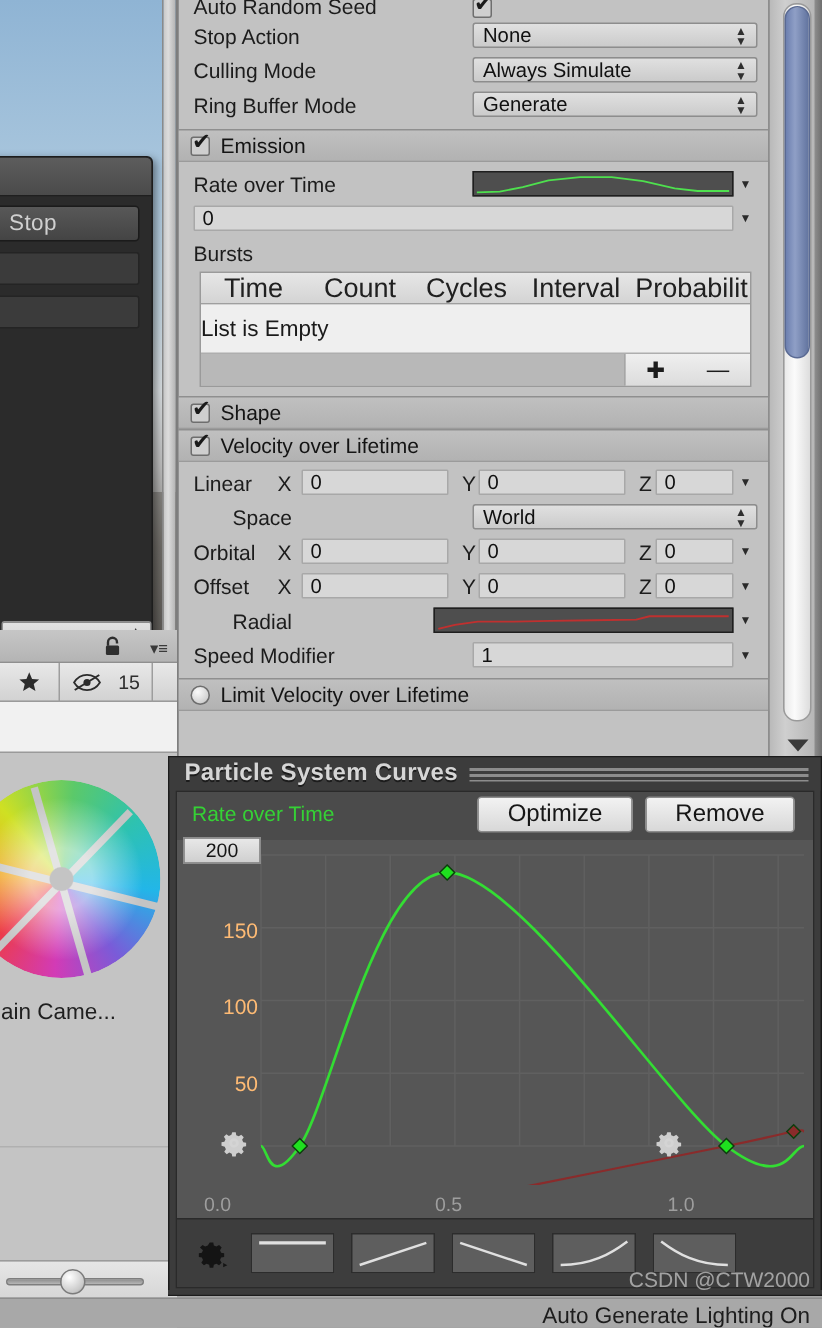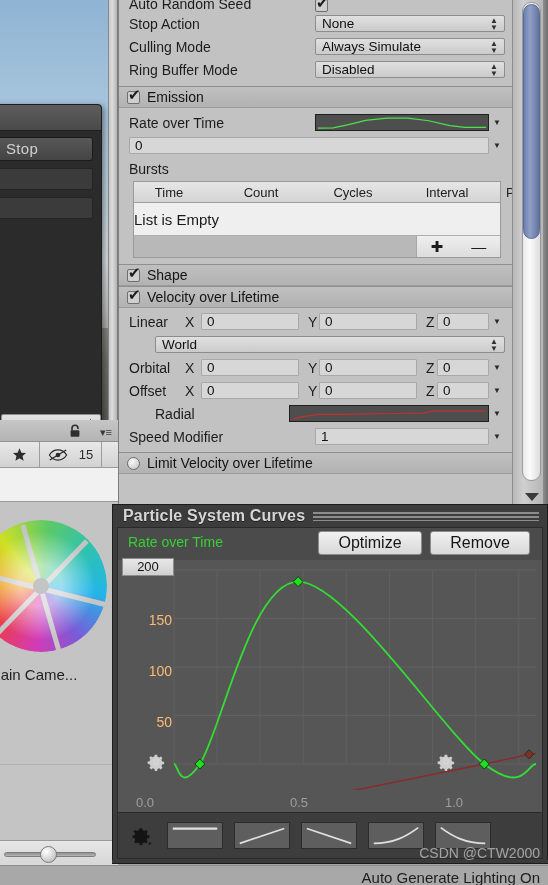--- a/index.html
+++ b/index.html
@@ -185,21 +185,21 @@
     position: relative; flex: 1 1 auto; height: 17px;
     background: #4e4e4e; border: 1px solid #1f1f1f; overflow: hidden;
   }
   .plain-label { font-size: 14px; color: #1c1c1c; padding: 4px 0 2px 10px; }
 
   
   .burst-box { margin: 2px 12px 0 14px; border: 1px solid #9a9a9a; background: #c9c9c9; }
   .burst-head {
     display: flex; height: 21px; align-items: center;
     background: linear-gradient(#e6e6e6,#d4d4d4); border-bottom: 1px solid #9f9f9f;
-    font-size: 13px; color: #202020; gap: 21px;
+    font-size: 18px; color: #202020;
   }
   .burst-head span { text-align: center; }
   .burst-empty {
     height: 33px; background: #efefef; color: #1a1a1a;
     font-size: 15px; display: flex; align-items: center; padding-left: 0;
     border-bottom: 1px solid #aeaeae;
   }
   .burst-foot { position: relative; height: 21px; background: #b8b8b8; }
   .burst-addrm {
     position: absolute; right: 0; top: 0; width: 84px; height: 21px;
@@ -408,21 +408,21 @@
         <span class="prop-label">Culling Mode</span>
         <span class="enum">
           <span>Always Simulate</span>
           <span class="ud">▲<br>▼</span>
         </span>
       </div>
 
       <div class="prop-row">
         <span class="prop-label">Ring Buffer Mode</span>
         <span class="enum">
-          <span>Disabled</span>
+          <span>Generate</span>
           <span class="ud">▲<br>▼</span>
         </span>
       </div>
 
       <div style="height:5px"></div>
 
       <div class="module-header">
         <span class="chk on"></span>
         <span>Emission</span>
       </div>
@@ -478,20 +478,21 @@
         <span style="flex:0 0 16px">X</span>
         <span class="field" style="flex:0 0 98px">0</span>
         <span style="flex:0 0 20px;padding-left:9px">Y</span>
         <span class="field" style="flex:0 0 98px">0</span>
         <span style="flex:0 0 20px;padding-left:9px">Z</span>
         <span class="field" style="flex:1 1 auto">0</span>
         <span class="dropcaret">▼</span>
       </div>
 
       <div class="prop-row">
+        <span class="prop-label sub">Space</span>
         <span class="enum" style="margin-left:26px">
           <span>World</span>
           <span class="ud">▲<br>▼</span>
         </span>
       </div>
 
       <div class="prop-row">
         <span style="flex:0 0 56px">Orbital</span>
         <span style="flex:0 0 16px">X</span>
         <span class="field" style="flex:0 0 98px">0</span>

